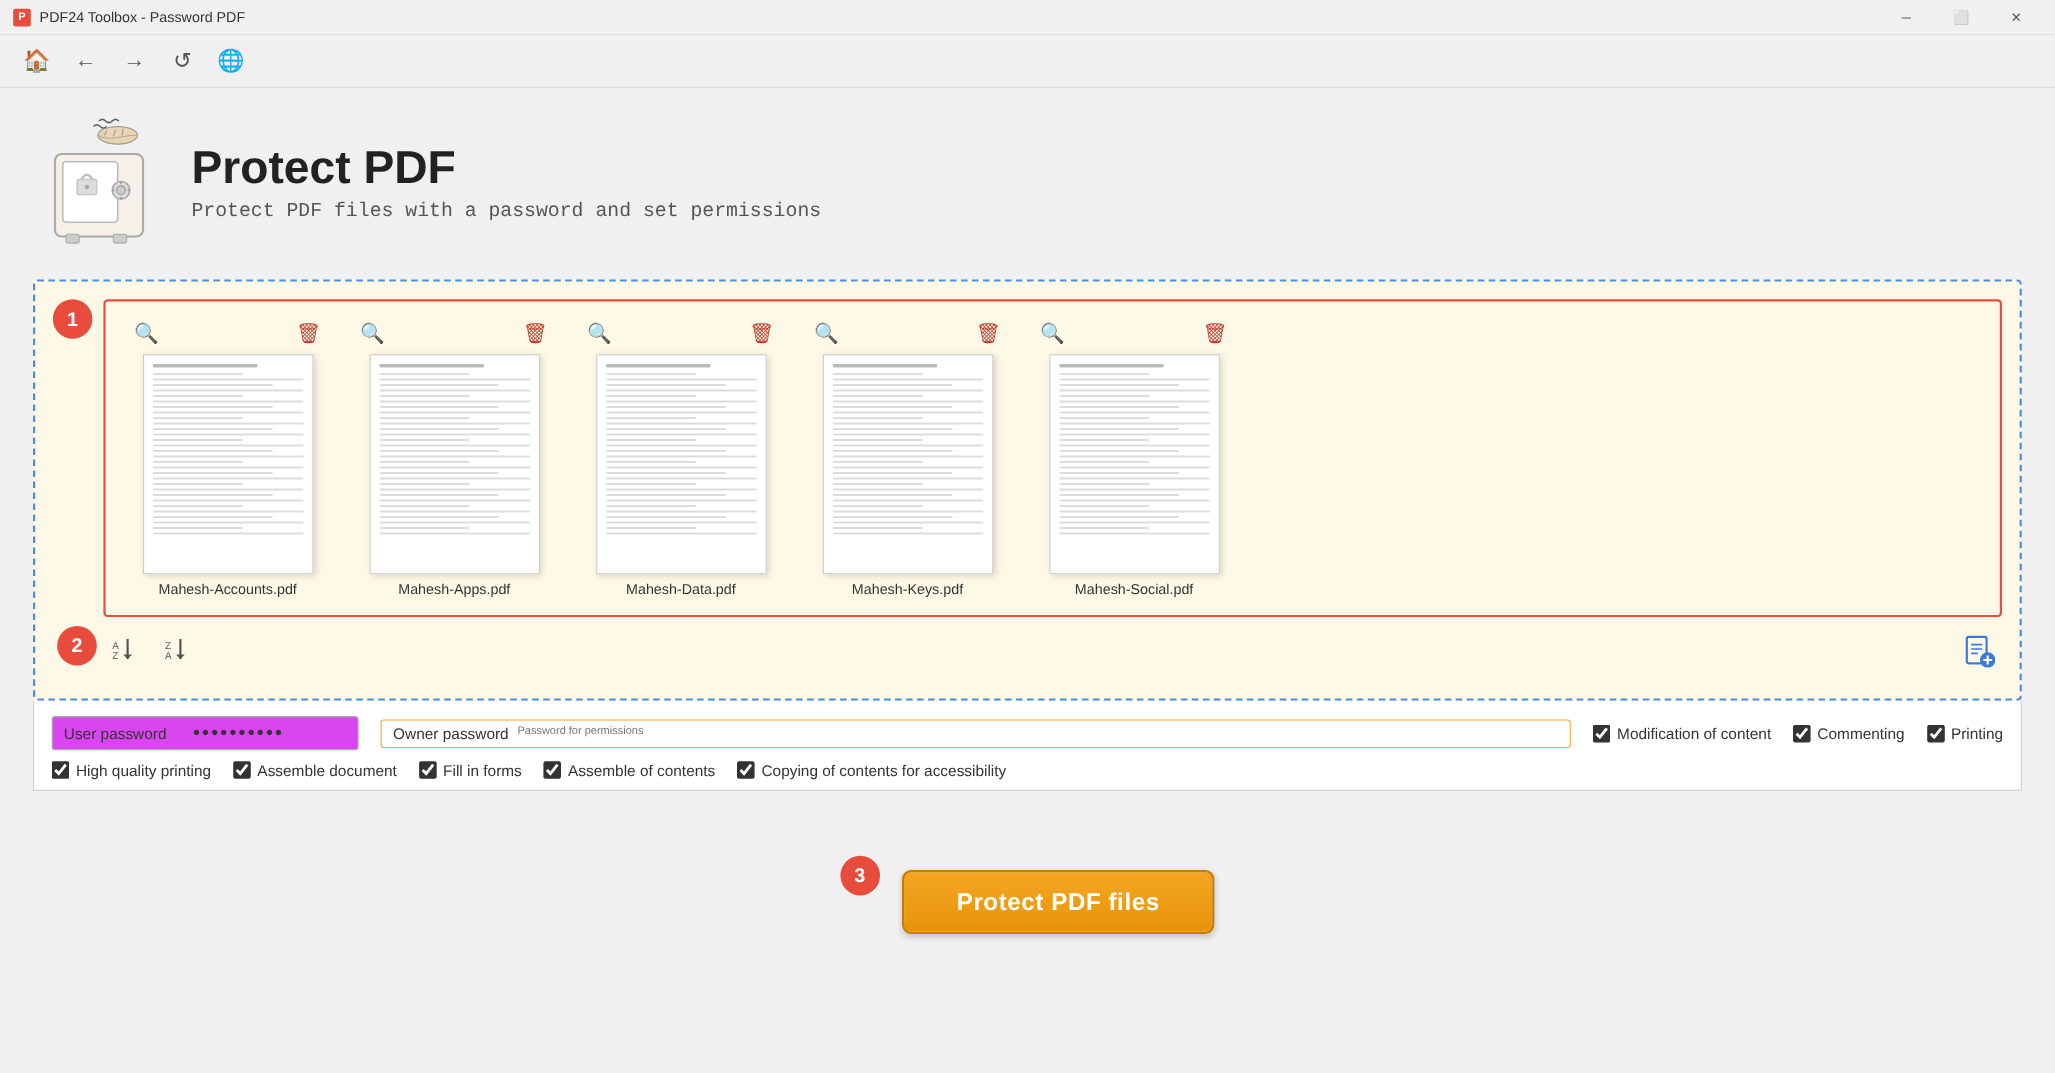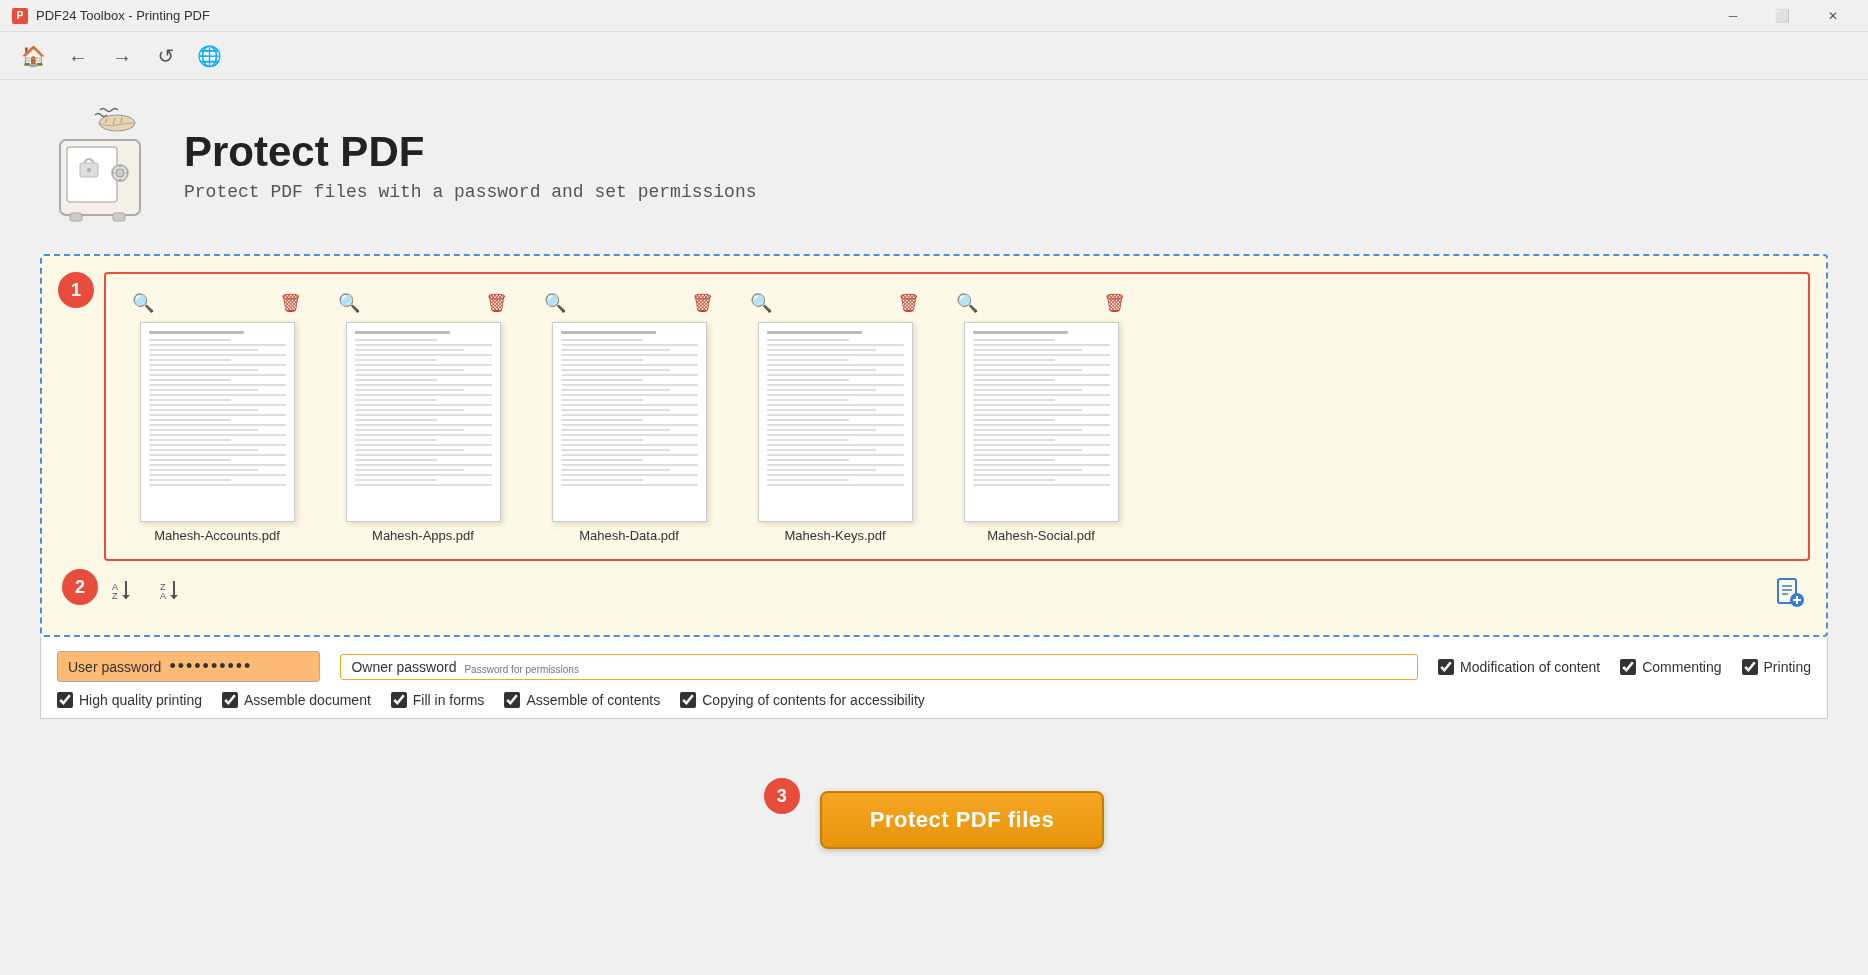--- a/index.html
+++ b/index.html
@@ -74,21 +74,21 @@
       display: flex;
       align-items: center;
       justify-content: center;
       font-size: 20px;
       color: #555;
       border-radius: 4px;
     }
 
     
     .main {
-      padding: 20px 40px;
+      padding: 20px 30px;
     }
 
     
     .header {
       display: flex;
       align-items: center;
       gap: 24px;
       margin-bottom: 24px;
     }
     .header-icon {
@@ -251,22 +251,22 @@
     .settings-row2 {
       display: flex;
       align-items: center;
       gap: 20px;
       flex-wrap: nowrap;
     }
 
     .password-group {
       display: flex;
       align-items: center;
-      gap: 8px;
-      background: #fdba74;
+      gap: 24px;
+      background: #d946ef;
       border: 1.5px solid #aaa;
       border-radius: 3px;
       padding: 4px 10px;
     }
 
     .password-label {
       font-size: 14px;
       color: #333;
       white-space: nowrap;
     }
@@ -275,21 +275,21 @@
       border: none;
       outline: none;
       font-size: 14px;
       width: 150px;
       background: transparent;
       color: #333;
     }
 
     .owner-password-group {
       display: flex;
-      align-items: flex-end;
+      align-items: flex-start;
       gap: 8px;
       background: white;
       border: 1.5px solid #f5a623;
       border-radius: 3px;
       padding: 4px 10px;
       flex: 1;
     }
 
     .owner-input {
       border: none;
@@ -364,21 +364,21 @@
       width: 110px;
       height: 120px;
     }
   </style>
 </head>
 <body>
 
 <div class="titlebar">
   <div class="titlebar-left">
     <div class="titlebar-icon">P</div>
-    <span>PDF24 Toolbox - Printing PDF</span>
+    <span>PDF24 Toolbox - Password PDF</span>
   </div>
   <div class="titlebar-controls">
     <div class="titlebar-btn">─</div>
     <div class="titlebar-btn">⬜</div>
     <div class="titlebar-btn close">✕</div>
   </div>
 </div>
 
 <div class="toolbar">
   <button class="toolbar-btn">🏠</button>

